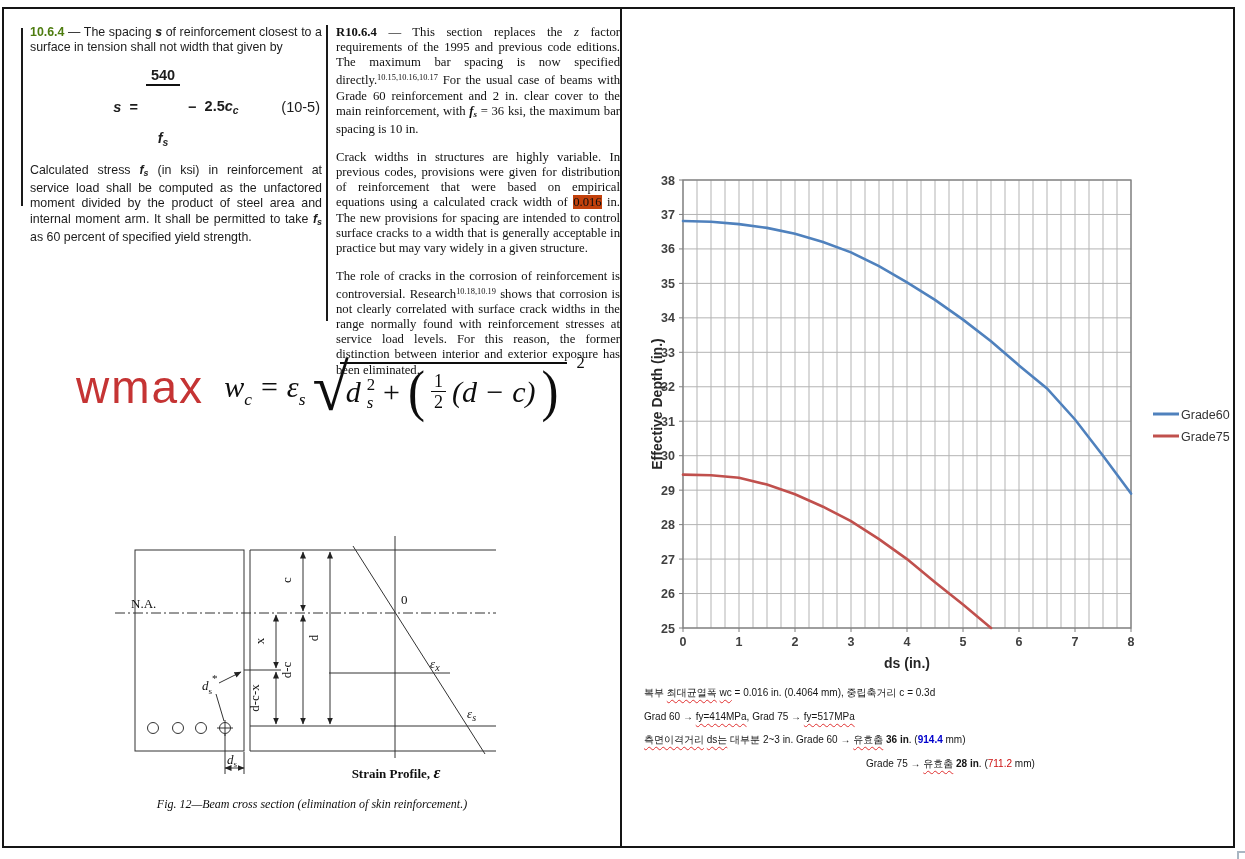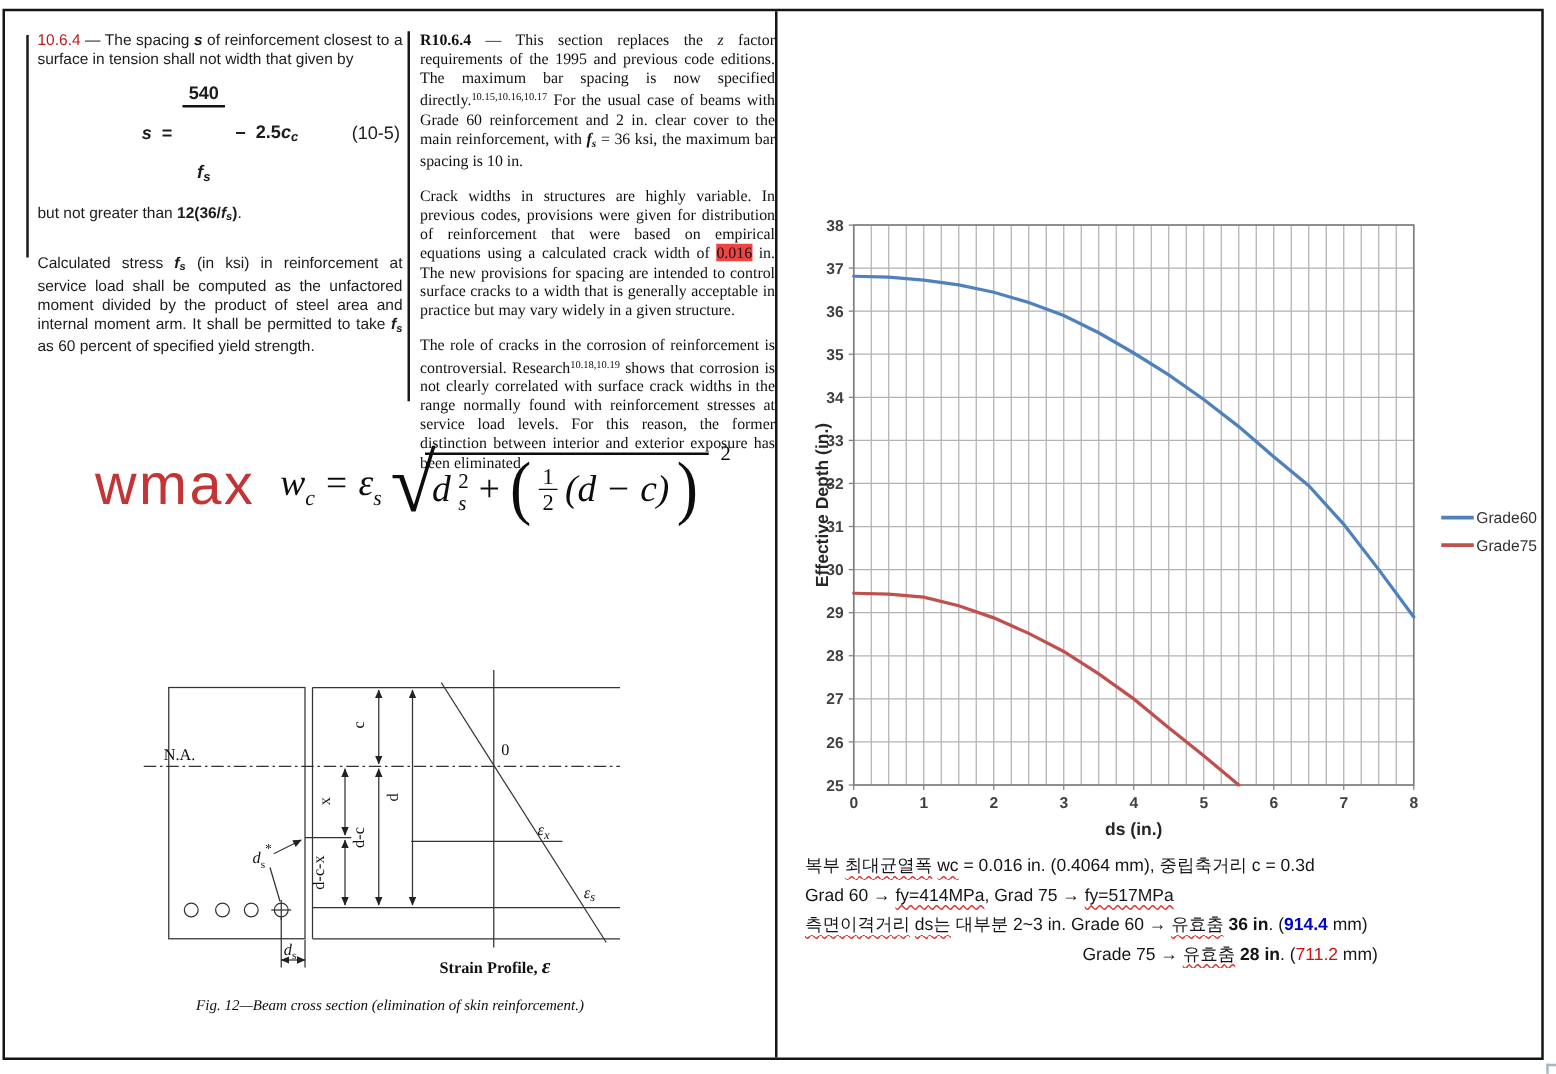--- a/index.html
+++ b/index.html
@@ -15,22 +15,22 @@
   .code-col{position:absolute;left:26px;top:16px;width:292px;font-size:12.4px;line-height:15.2px;text-align:justify;color:#1c1c1c;}
   .code-col p{margin:0 0 8px 0;}
   .comm-line{position:absolute;left:322px;top:16px;width:2px;height:296px;background:#1a1a1a;}
   .comm-col{position:absolute;left:332px;top:16px;width:284px;font-family:"Liberation Serif","DejaVu Serif",serif;font-size:12.7px;line-height:15.1px;text-align:justify;color:#101010;}
   .comm-col p{margin:0 0 13px 0;}
 
   
   .b{font-weight:bold}.i{font-style:italic}.bi{font-weight:bold;font-style:italic}
   .sb{font-size:.72em;vertical-align:-0.25em}
   .sp{font-size:.66em;vertical-align:.5em}
-  .sec{color:#b91c1c;font-weight:normal}
-  .hl{background:#ef4444}
+  .sec{color:#4d7c0f;font-weight:bold}
+  .hl{background:#c2410c}
   .vblue{color:#0000CC}.vred{color:#CC1111}
   .sq{text-decoration-line:underline;text-decoration-style:wavy;text-decoration-color:#e03030;text-decoration-thickness:1px;text-underline-offset:3px;}
 
   
   .eq{position:relative;display:flex;justify-content:center;align-items:center;gap:8px;font-weight:bold;font-size:14.5px;margin:12px 0 14px 0;}
   .frac{display:inline-flex;flex-direction:column;align-items:center;line-height:1.15;gap:44px;}
   .frac .num{border-bottom:2px solid #111;padding:0 5px;}
   .eq-no{position:absolute;right:2px;font-weight:normal;}
 
   
@@ -54,21 +54,21 @@
   .diagram text{font-family:"Liberation Serif","DejaVu Serif",serif;font-size:13px;fill:#111;}
   .fig-caption{position:absolute;left:0;top:788px;width:100%;text-align:center;font-family:"Liberation Serif","DejaVu Serif",serif;font-style:italic;font-size:12px;color:#0d0d0d;}
 
   
   .chart{position:absolute;left:26px;top:161px;width:590px;height:510px;}
   .chart text.tick{font:bold 12.5px "Liberation Sans",sans-serif;fill:#404040;}
   .chart text.axis-label{font:bold 14px "Liberation Sans",sans-serif;fill:#262626;}
   .chart text.legend{font:12.5px "Liberation Sans",sans-serif;fill:#333;}
 
   
-  .notes{position:absolute;left:22px;top:672px;width:575px;font-size:14px;line-height:23.5px;color:#151515;}
+  .notes{position:absolute;left:22px;top:672px;width:575px;font-size:10px;line-height:23.5px;color:#151515;}
   .notes .l4{padding-left:222px;}
 
   .corner-mark{position:absolute;left:1237px;top:851px;width:7px;height:7px;border-left:2px solid #a9b6c2;border-top:2px solid #a9b6c2;}
 </style>
 </head>
 <body>
 
 <div class="page">
   <div class="divider"></div>
 
@@ -83,21 +83,20 @@
         <span>=</span>
         <span class="frac">
           <span class="num">540</span>
           <span class="den"><span class="bi">f</span><span class="bi sb">s</span></span>
         </span>
         <span>−</span>
         <span><span class="b">2.5</span><span class="bi">c</span><span class="bi sb">c</span></span>
         <span class="eq-no">(10-5)</span>
       </div>
 
-      <p style="margin-bottom:22px"><span>but not greater than </span><span class="b">12(36/</span><span class="bi">f</span><span class="bi sb">s</span><span class="b">)</span><span>.</span></p>
       <p><span>Calculated stress </span><span class="bi">f</span><span class="bi sb">s</span><span> (in ksi) in reinforcement at service load shall be computed as the unfactored moment divided by the product of steel area and internal moment arm. It shall be permitted to take </span><span class="bi">f</span><span class="bi sb">s</span><span> as 60 percent of specified yield strength.</span></p>
     </div>
 
     <div class="comm-line"></div>
 
     <div class="comm-col">
       <p><span class="b">R10.6.4</span><span> — This section replaces the </span><span class="i">z</span><span> factor requirements of the 1995 and previous code editions. The maximum bar spacing is now specified directly.</span><span class="sp">10.15,10.16,10.17</span><span> For the usual case of beams with Grade 60 reinforcement and 2 in. clear cover to the main reinforcement, with </span><span class="bi">f</span><span class="bi sb">s</span><span> = 36 ksi, the maximum bar spacing is 10 in.</span></p>
       <p><span>Crack widths in structures are highly variable. In previous codes, provisions were given for distribution of reinforcement that were based on empirical equations using a calculated crack width of </span><span class="hl">0.016</span><span> in. The new provisions for spacing are intended to control surface cracks to a width that is generally acceptable in practice but may vary widely in a given structure.</span></p>
       <p><span>The role of cracks in the corrosion of reinforcement is controversial. Research</span><span class="sp">10.18,10.19</span><span> shows that corrosion is not clearly correlated with surface crack widths in the range normally found with reinforcement stresses at service load levels. For this reason, the former distinction between interior and exterior exposure has been eliminated.</span></p>
     </div>

